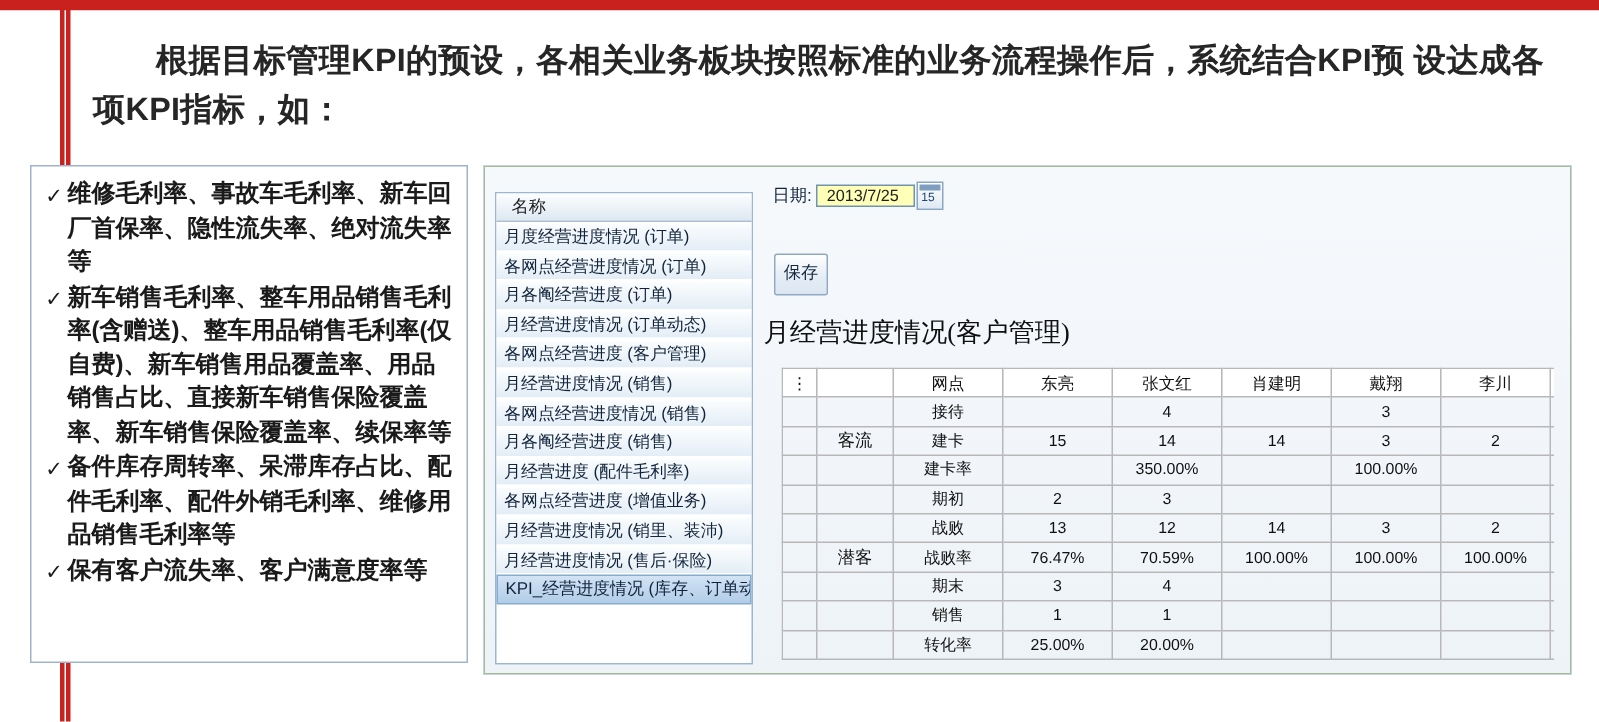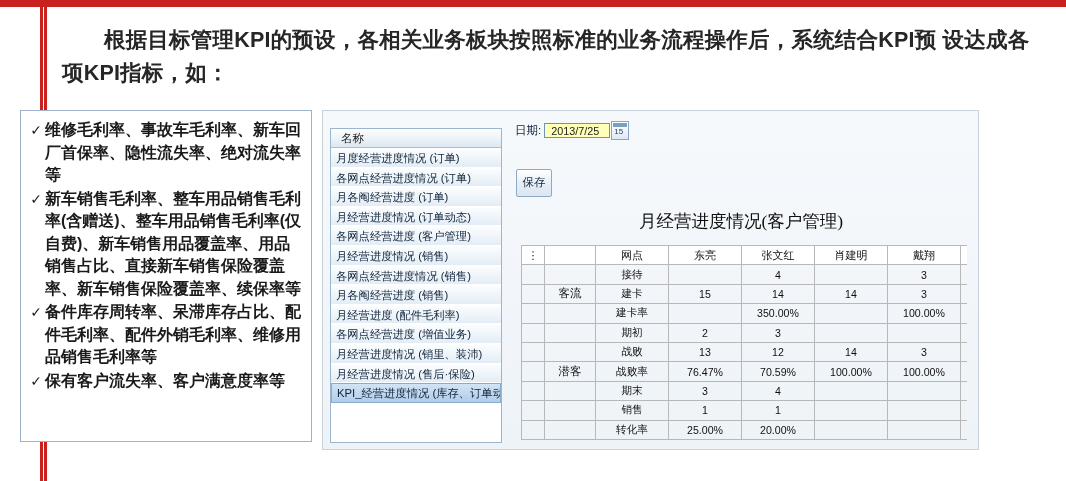--- a/index.html
+++ b/index.html
@@ -96,21 +96,21 @@
     color: #1a1a1a;
     line-height: 22.5px;
     font-weight: 600;
   }
 
   
   .app {
     position: absolute;
     left: 322px;
     top: 110px;
-    width: 657px;
+    width: 726px;
     height: 340px;
     background: #4d7c0f;
     border: 1px solid #c8d2dd;
     box-sizing: border-box;
     overflow: hidden;
   }
   .app-inner {
     position: absolute;
     left: 0; top: 0; right: 0; bottom: 0;
     background: linear-gradient(to bottom, #f6f9fc 0%, #eef3f8 100%);
@@ -222,21 +222,21 @@
     color: #13283f;
     line-height: 24px;
     text-align: center;
     border-radius: 2px;
   }
   .report-title {
     position: absolute;
     left: 0;
     right: 0;
     top: 92px;
-    text-align: center;
+    text-align: left;
     font-size: 17.5px;
     color: #101010;
     font-family: "Liberation Serif", serif;
   }
   .grid-wrap {
     position: absolute;
     left: 12px;
     right: 6px;
     top: 128px;
     bottom: 2px;

